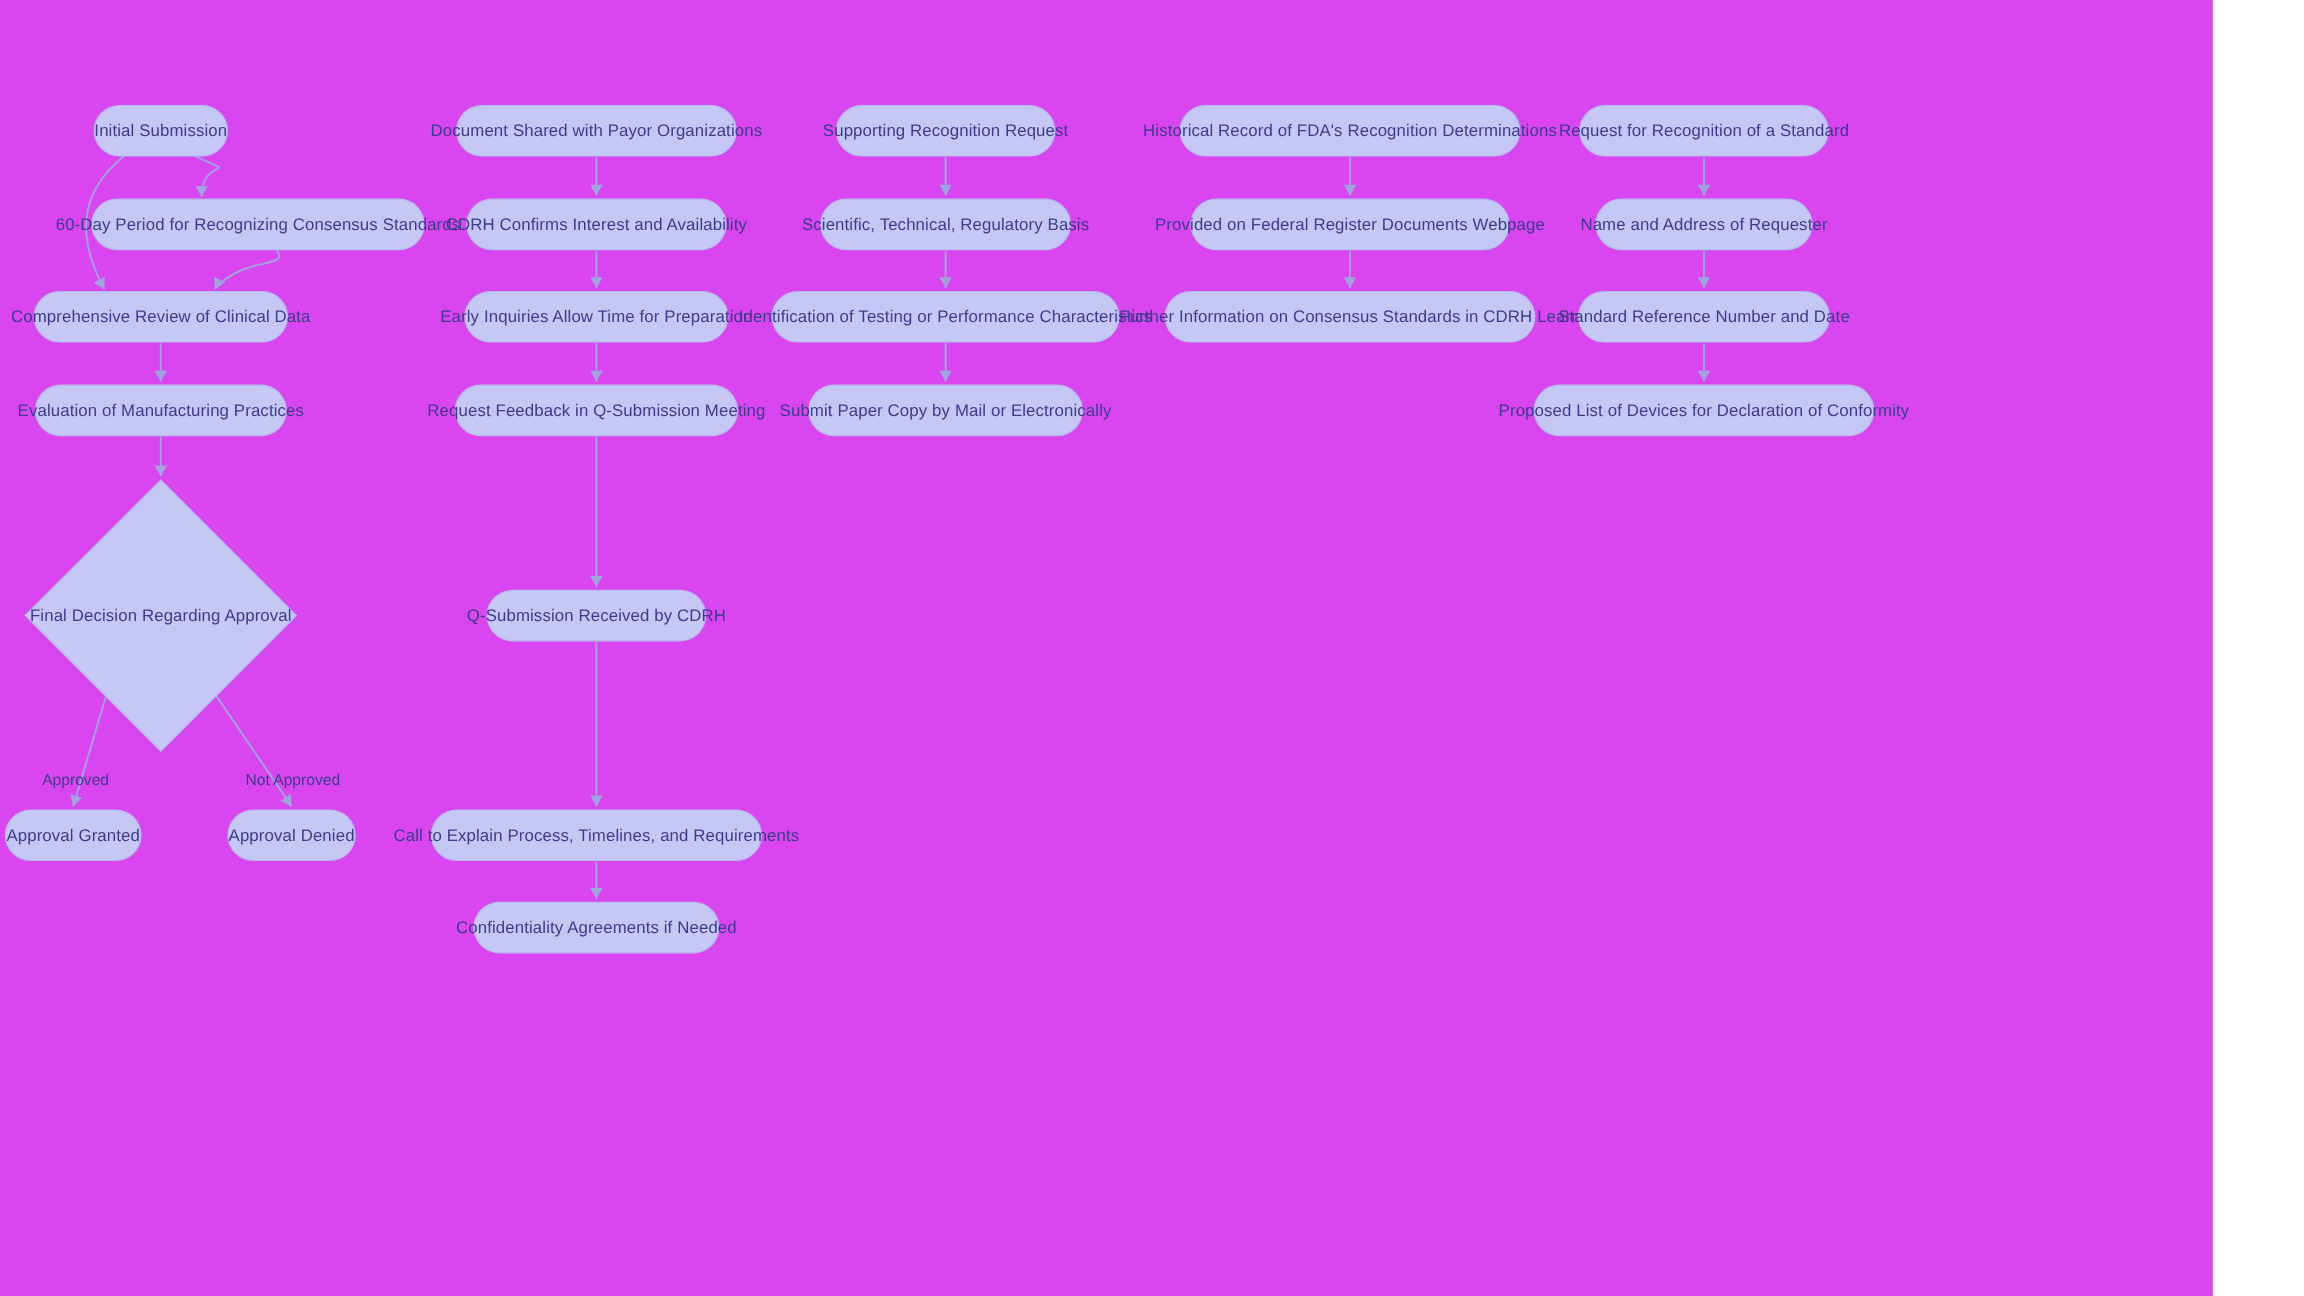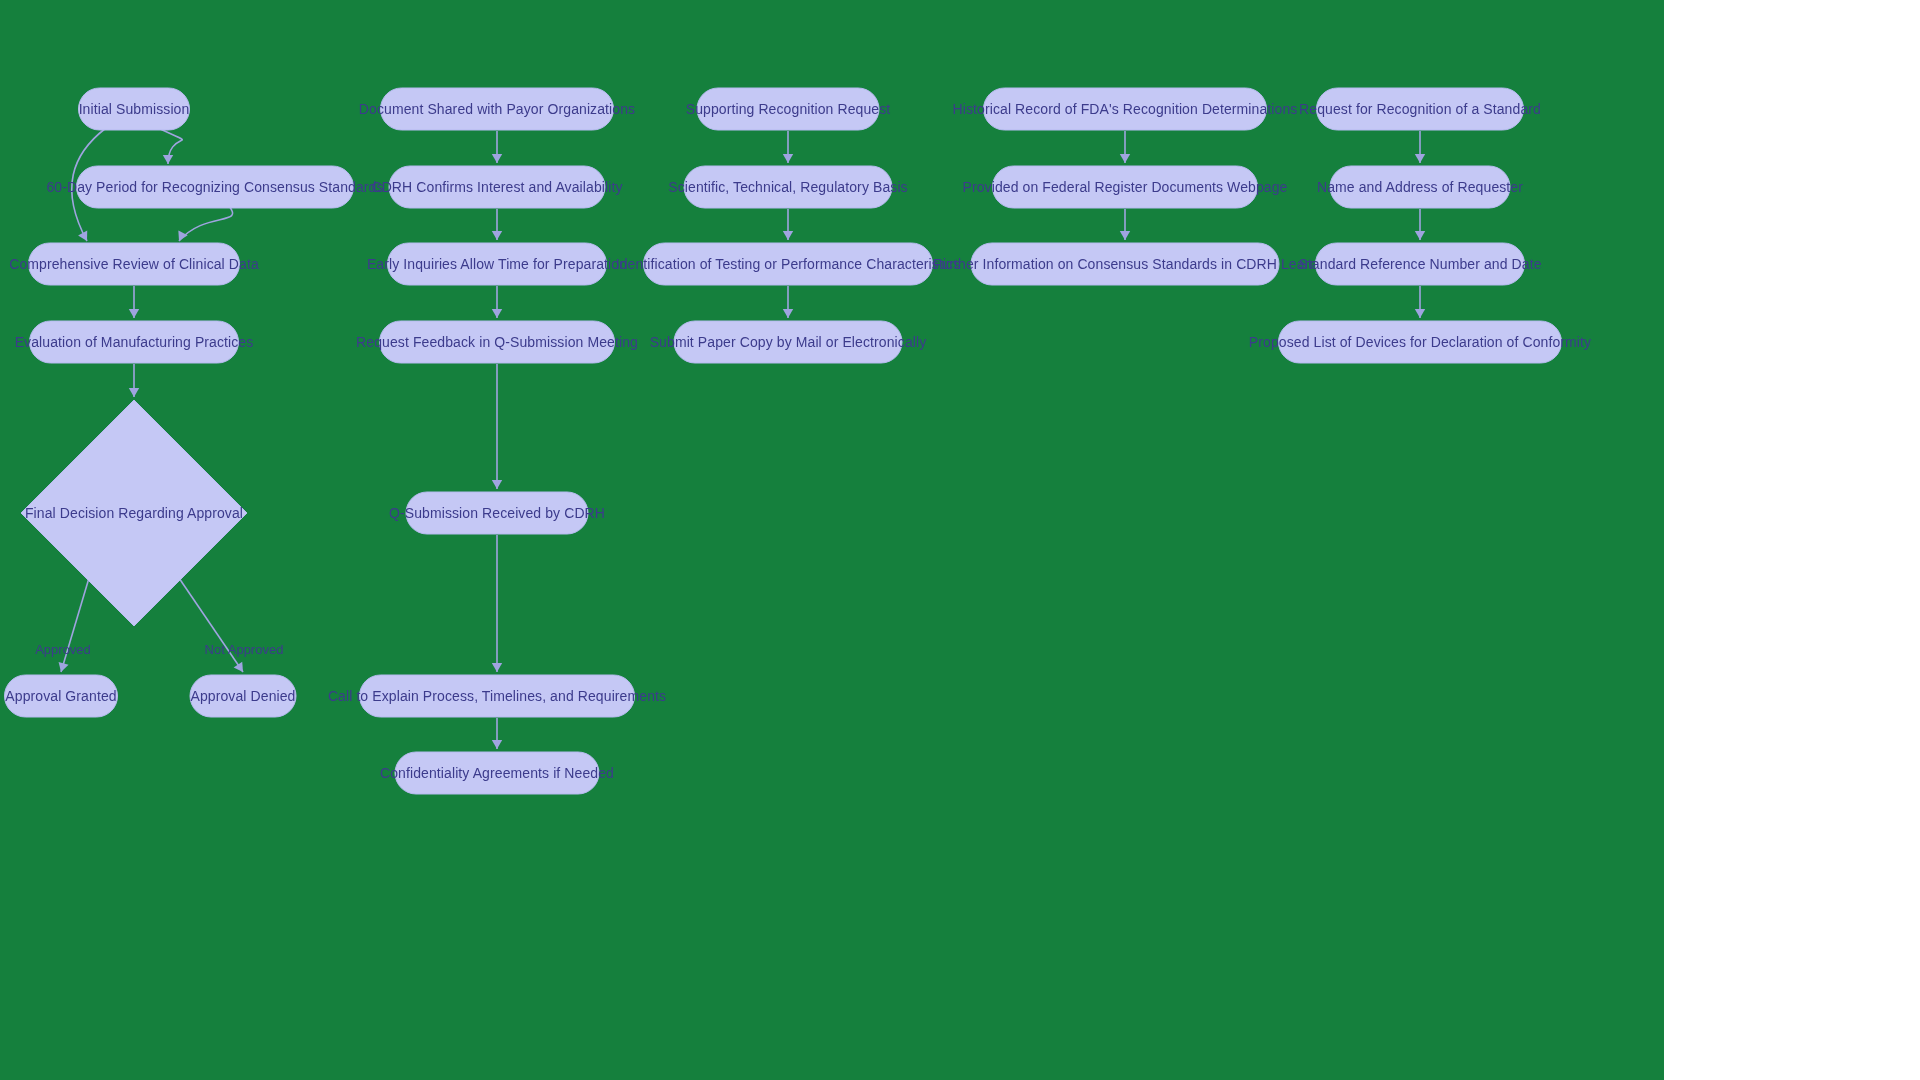--- a/index.html
+++ b/index.html
@@ -8,23 +8,23 @@
     background: #ffffff;
   }
   body {
     width: 1920px;
     height: 1080px;
     overflow: hidden;
     font-family: "Liberation Sans", sans-serif;
   }
   #flow-root {
     position: relative;
-    width: 1664px;
+    width: 1844px;
     height: 1080px;
-    background: #15803d;
+    background: #d946ef;
   }
   svg#flow-svg {
     position: absolute;
     top: 0;
     left: 0;
     width: 1920px;
     height: 1080px;
     display: block;
   }
   .node-shape {

